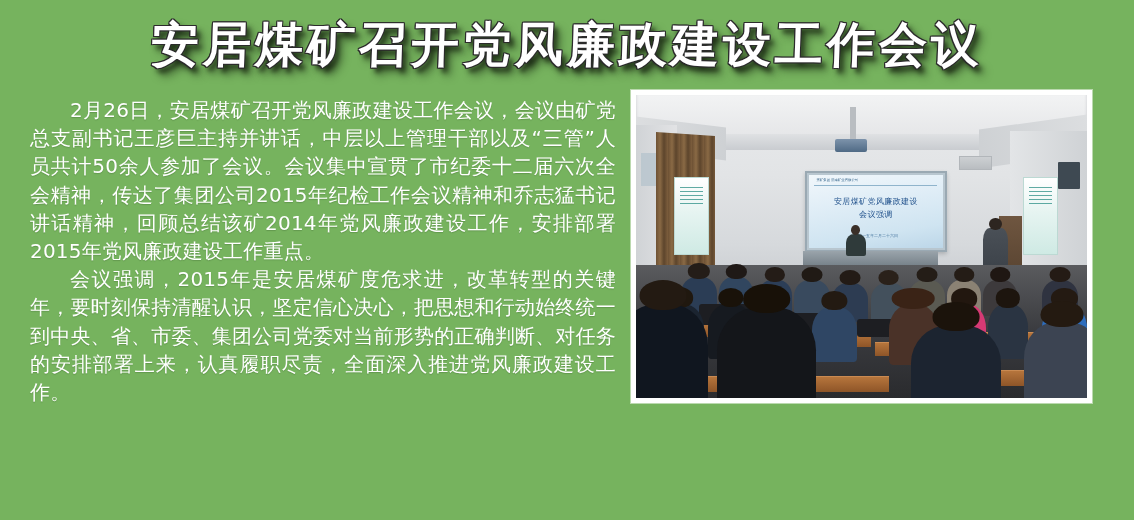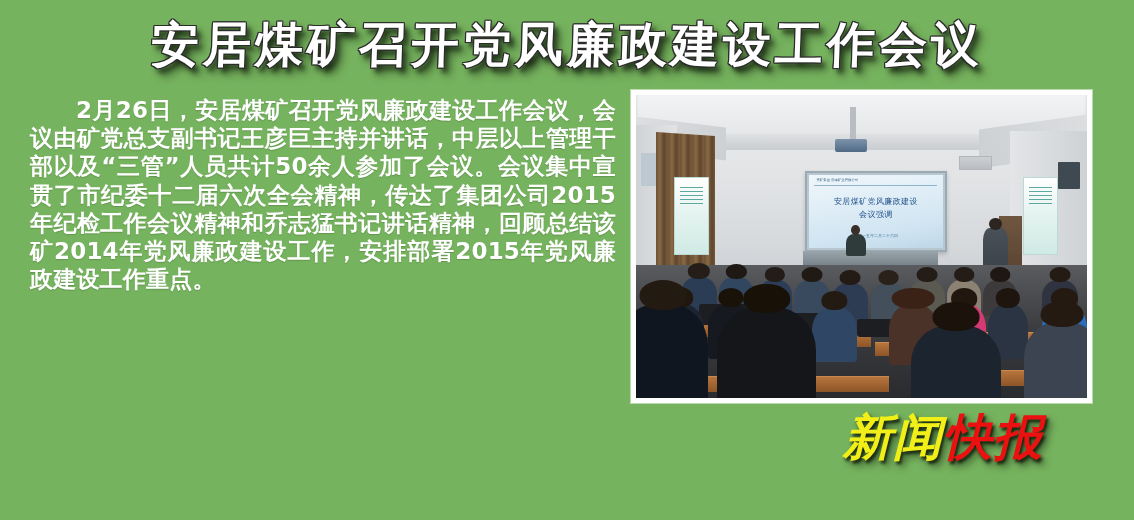--- a/index.html
+++ b/index.html
@@ -46,22 +46,22 @@
   
   .article {
     position: absolute;
     left: 30px;
     top: 96px;
     width: 586px;
   }
   .article p {
     margin: 0;
     color: #ffffff;
-    font-size: 23px;
-    font-weight: bold;
+    font-size: 20px;
+    font-weight: normal;
     line-height: 28.2px;
     text-align: justify;
     text-align-last: left;
     text-indent: 2em;
     letter-spacing: 0.2px;
     text-shadow: 0 1px 1px rgba(40, 70, 30, 0.25);
   }
 
   
   .photo-frame {
@@ -271,20 +271,21 @@
 <body>
 
 <div id="page">
 
   <div class="title-banner">
     <div class="title-text">安居煤矿召开党风廉政建设工作会议</div>
   </div>
 
   <div class="article">
     <p>2月26日，安居煤矿召开党风廉政建设工作会议，会议由矿党总支副书记王彦巨主持并讲话，中层以上管理干部以及“三管”人员共计50余人参加了会议。会议集中宣贯了市纪委十二届六次全会精神，传达了集团公司2015年纪检工作会议精神和乔志猛书记讲话精神，回顾总结该矿2014年党风廉政建设工作，安排部署2015年党风廉政建设工作重点。</p>
+    <p>会议强调，2015年是安居煤矿度危求进，改革转型的关键年，要时刻保持清醒认识，坚定信心决心，把思想和行动始终统一到中央、省、市委、集团公司党委对当前形势的正确判断、对任务的安排部署上来，认真履职尽责，全面深入推进党风廉政建设工作。</p>
   </div>
 
   <div class="photo-frame">
     <div class="photo">
 
       <div class="wall"></div>
       <div class="ceiling"></div>
       <div class="ceiling-beam"></div>
       <div class="soffit-l"></div>
       <div class="soffit-r"></div>
@@ -394,17 +395,14 @@
       <div class="person" style="left:61%;bottom:-6%;width:20%;height:30%;background:#1c2430;">
           <div class="head" style="top:-26%;width:52%;height:32%;background:#1b130b;"></div>
         </div>
       <div class="person" style="right:-3%;bottom:-3%;width:17%;height:28%;background:#3c4452;">
           <div class="head" style="top:-25%;width:56%;height:31%;background:#241a11;"></div>
         </div>
 
     </div>
   </div>
 
-  <div class="news-badge">
-    <span class="y">新闻</span><span class="r">快报</span>
-  </div>
 
 </div>
 
 </body></html>

